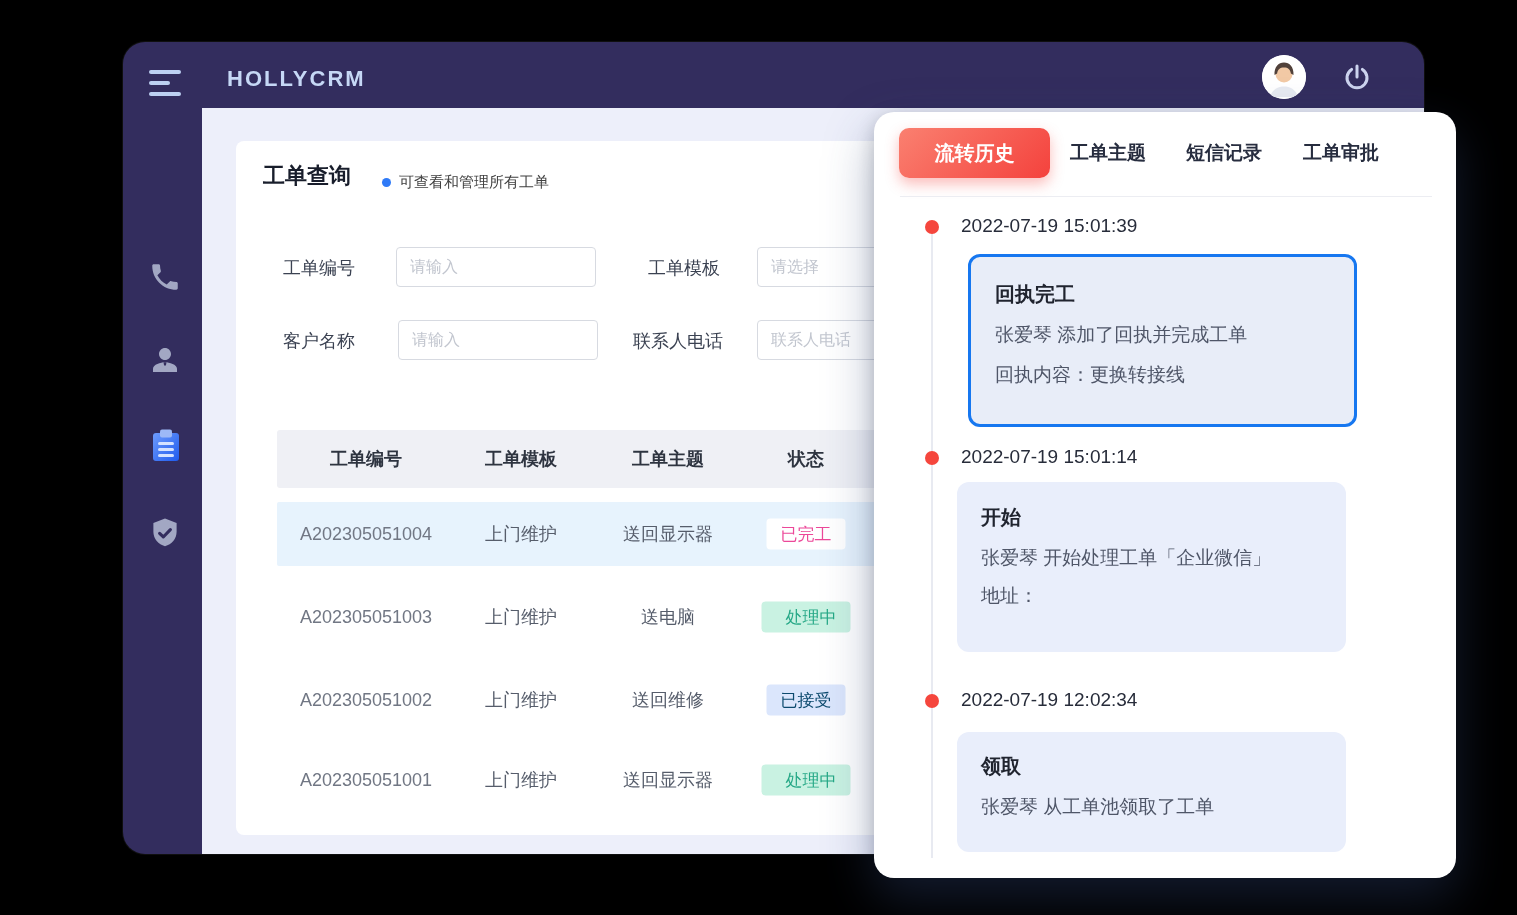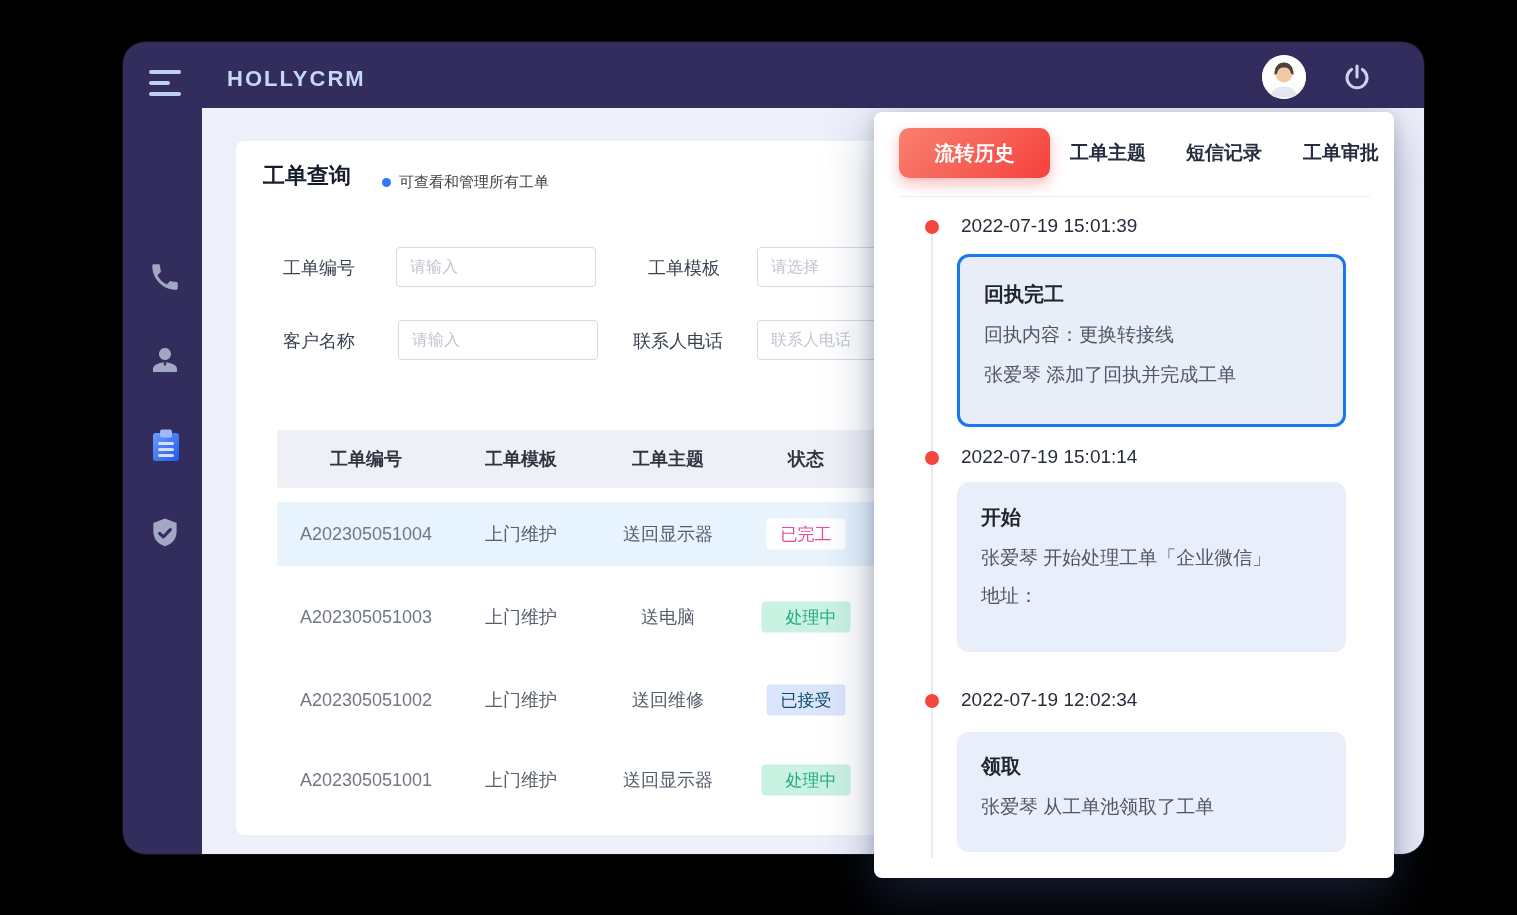--- a/index.html
+++ b/index.html
@@ -47,37 +47,37 @@
   .c1{left:89px;} .c2{left:244px;} .c3{left:391px;} .c4{left:529px;}
   .thead .tc{font-size:18px;font-weight:600;color:#2e3440;}
   .cell-id{font-size:18px;color:#717784;}
   .cell-tx{font-size:18px;color:#565d6b;}
   .badge{display:inline-block;padding:7px 14px;border-radius:4px;font-size:17px;line-height:1;}
   .badge.done{background:#ffffff;color:#ec4899;}
   .badge.processing{background:#c9f2e2;color:#25a886;padding-left:24px;}
   .badge.accepted{background:#dbe6fc;color:#0c4a6e;}
 
   
-  .panel{position:absolute;left:874px;top:112px;width:520px;height:766px;background:#fff;
-         border-radius:8px;box-shadow:0 20px 50px rgba(50,70,120,.38),0 4px 18px rgba(0,0,0,.18);}
+  .panel{position:absolute;left:874px;top:112px;width:582px;height:766px;background:#fff;
+         border-radius:20px;box-shadow:0 20px 50px rgba(50,70,120,.38),0 4px 18px rgba(0,0,0,.18);}
   .tab-active{position:absolute;left:25px;top:16px;width:151px;height:50px;border-radius:10px;
               background:linear-gradient(135deg,#fa8070 0%,#f4423d 100%);
               color:#fff;font-size:20px;font-weight:bold;text-align:center;line-height:50px;
               cursor:pointer;box-shadow:0 6px 14px rgba(244,66,61,.35);}
   .tab{position:absolute;top:16px;height:50px;line-height:50px;transform:translateX(-50%);
        font-size:19px;font-weight:600;color:#272d3f;cursor:pointer;white-space:nowrap;}
   .tab.t2{left:234px;} .tab.t3{left:350px;} .tab.t4{left:467px;}
   .tab-divider{position:absolute;left:26px;right:24px;top:84px;height:1px;background:#ecedf2;}
 
   .tl-line{position:absolute;left:57px;top:115px;width:2px;height:631px;background:#e8eaf1;}
   .tl-dot{position:absolute;left:51px;width:14px;height:14px;border-radius:50%;background:#f5463d;}
   .tl-time{position:absolute;left:87px;font-size:19px;font-weight:500;color:#272c3a;white-space:nowrap;}
   .tl-card{position:absolute;left:83px;width:389px;box-sizing:border-box;border-radius:12px;
            background:#e9eefb;padding:24px 24px;cursor:pointer;}
-  .tl-card.selected{background:#e8edf8;border:3px solid #1677f0;}
+  .tl-card.selected{background:#e8edf8;border:3px solid #1677f0;margin-left:11px;}
   .tl-title{font-size:20px;font-weight:bold;color:#20242f;}
   .tl-line-tx{margin-top:13px;font-size:19px;line-height:27px;color:#4f5668;}
   .addr{display:flex;margin-top:10px;font-size:19px;line-height:30px;}
   .addr-label{color:#4f5668;flex:0 0 auto;}
   .addr-text{color:#2f76f6;max-width:252px;cursor:pointer;}
 </style>
 </head>
 <body>
 
 <div class="stage">
@@ -202,22 +202,22 @@
     <div class="tab t3">短信记录</div>
     <div class="tab t4">工单审批</div>
     <div class="tab-divider"></div>
 
     <div class="tl-line"></div>
 
     <div class="tl-dot" style="top:108px;"></div>
     <div class="tl-time" style="top:103px;">2022-07-19 15:01:39</div>
     <div class="tl-card selected" style="top:142px;height:173px;">
       <div class="tl-title">回执完工</div>
+      <div class="tl-line-tx">张爱琴 添加了回执并完成工单</div>
       <div class="tl-line-tx">回执内容：更换转接线</div>
-      <div class="tl-line-tx">张爱琴 添加了回执并完成工单</div>
     </div>
 
     <div class="tl-dot" style="top:339px;"></div>
     <div class="tl-time" style="top:334px;">2022-07-19 15:01:14</div>
     <div class="tl-card" style="top:370px;height:170px;padding-top:22px;">
       <div class="tl-title">开始</div>
       <div class="tl-line-tx">张爱琴 开始处理工单「企业微信」</div>
       <div class="addr">
         <span class="addr-label">地址：</span>
       </div>

